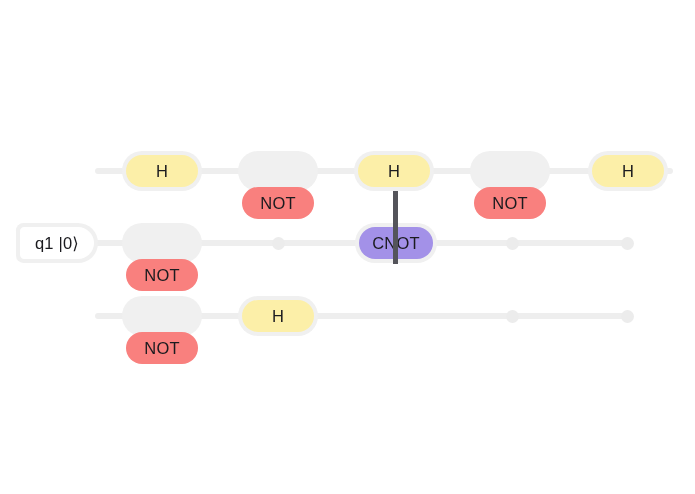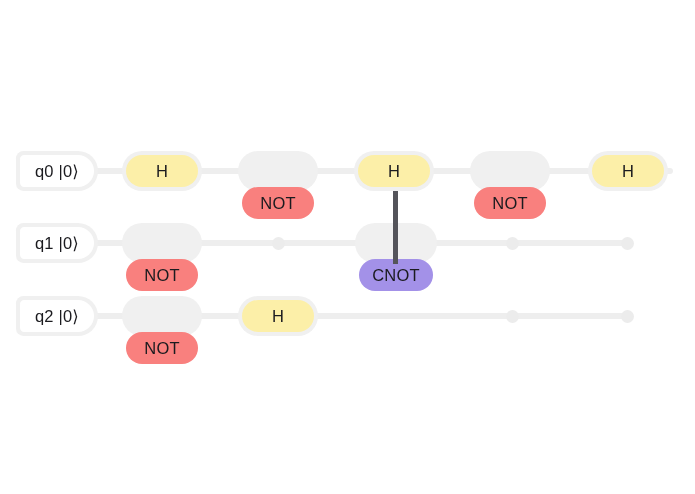--- a/index.html
+++ b/index.html
@@ -84,21 +84,21 @@
     align-items: center;
     justify-content: center;
     font-size: 16.5px;
     color: #1b1b1f;
     white-space: nowrap;
     letter-spacing: 0.2px;
   }
   .gate.h .gate-inner      { background: #fcefa8; }
   .gate.not .gate-inner    { background: #f9807e; margin-top: 32px; }
   .gate.cnot .gate-inner,
-  .gate.target .gate-inner { background: #a391e8; margin-top: 32px; }
+  .gate.target .gate-inner { background: #a391e8; }
 
   
   .dot {
     position: absolute;
     width: 13px;
     height: 13px;
     border-radius: 50%;
     background: #ececec;
     top: 21.5px;
   }
@@ -120,23 +120,20 @@
     background: #3c3c43;
     opacity: 0.88;
   }
 </style>
 </head>
 <body>
 
 <div id="circuit">
     <div class="row" style="top: 143px;">
       <div class="wire" style="left: 95px; width: 578px;"></div>
-      <div class="qlabel">
-        <div class="qlabel-inner">q0 |0⟩</div>
-      </div>
       <div class="gate h" style="left: 122px; width: 80px;">
         <div class="gate-inner">H</div>
       </div>
       <div class="gate not" style="left: 238px; width: 80px;">
         <div class="gate-inner">NOT</div>
       </div>
       <div class="gate h" style="left: 354px; width: 80px;">
         <div class="gate-inner">H</div>
       </div>
       <div class="gate not" style="left: 470px; width: 80px;">
@@ -158,23 +155,20 @@
         <div class="gate-inner">NOT</div>
       </div>
       <div class="gate cnot" style="left: 355px; width: 82px;">
         <div class="gate-inner">CNOT</div>
       </div>
     </div>
     <div class="row" style="top: 288px;">
       <div class="wire" style="left: 95px; width: 536px;"></div>
       <div class="dot" style="left: 506px;"></div>
       <div class="dot" style="left: 621px;"></div>
-      <div class="qlabel">
-        <div class="qlabel-inner">q2 |0⟩</div>
-      </div>
       <div class="gate not" style="left: 122px; width: 80px;">
         <div class="gate-inner">NOT</div>
       </div>
       <div class="gate h" style="left: 238px; width: 80px;">
         <div class="gate-inner">H</div>
       </div>
     </div>
     <div class="vconnector" style="left: 393px; top: 191px; height: 73px;"></div>
   </div>
 

